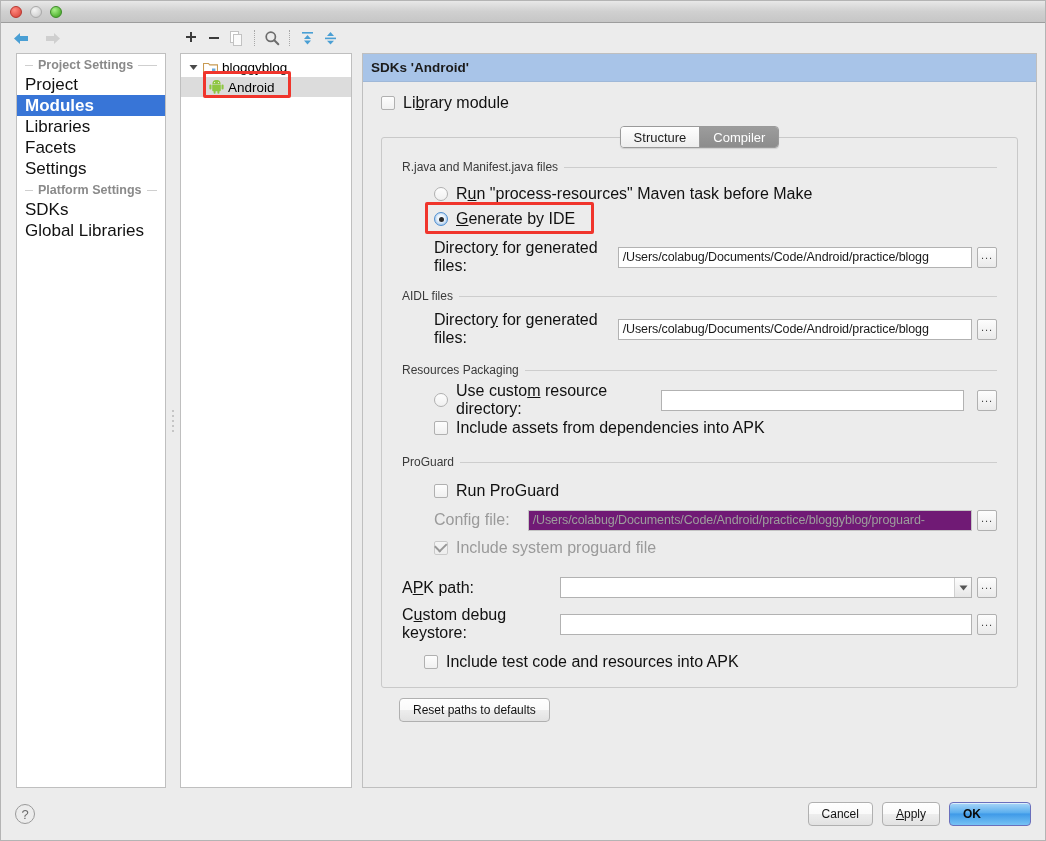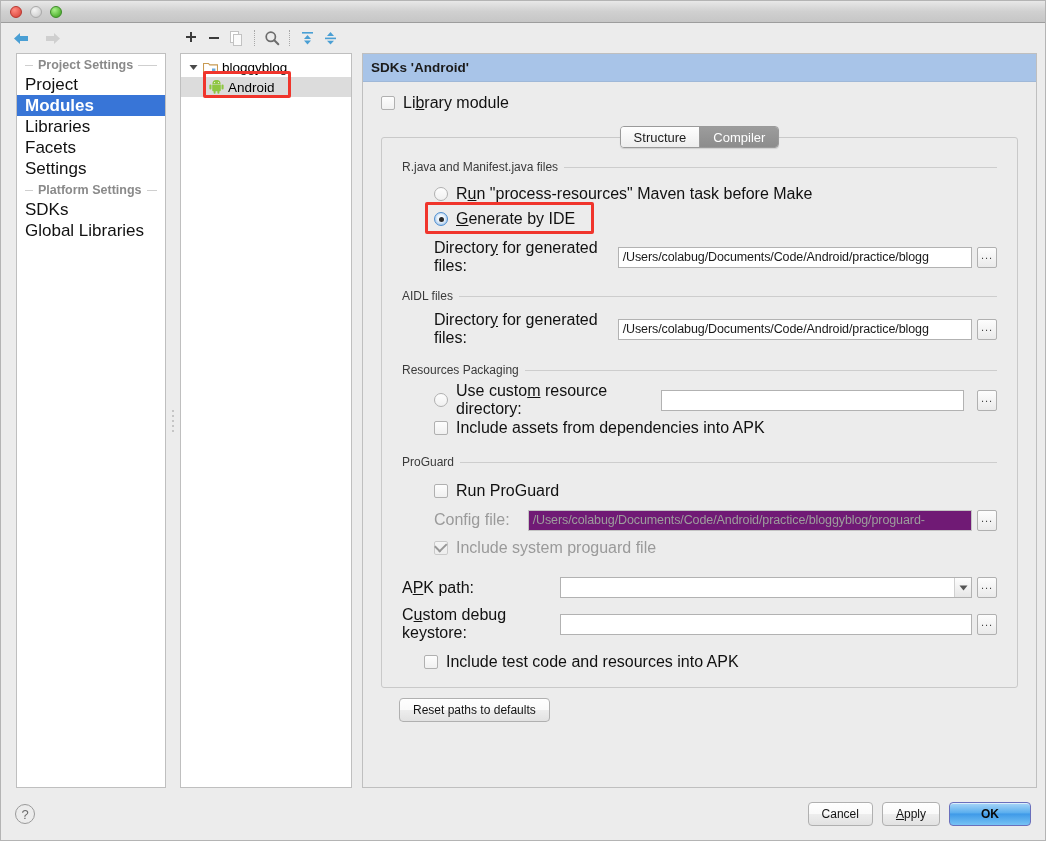--- a/index.html
+++ b/index.html
@@ -193,21 +193,21 @@
     background: linear-gradient(to bottom,#fefefe 0%,#fafafa 48%,#ededed 52%,#e2e2e2 100%);
     border: 1px solid #b0b0b0; border-radius: 4px;
     font-size: 12px; color: #131313;
     padding: 4px 13px; cursor: default;
     box-shadow: 0 1px 0 rgba(255,255,255,.6) inset;
     white-space: nowrap;
   }
   .btn-ok {
     background: linear-gradient(to bottom,#a9d6f7 0%,#5aaeee 45%,#3f9ae8 50%,#76c2f4 100%);
     border: 1px solid #6a6fbc; color: #0a0a0a; font-weight: bold;
-    min-width: 82px; text-align: center;
+    min-width: 82px; 
   }
 
   .footer {
     height: 52px; flex: 0 0 52px;
     display: flex; align-items: center;
     padding: 0 14px;
     background: #ececec;
   }
   .help {
     width: 20px; height: 20px; border-radius: 50%;

